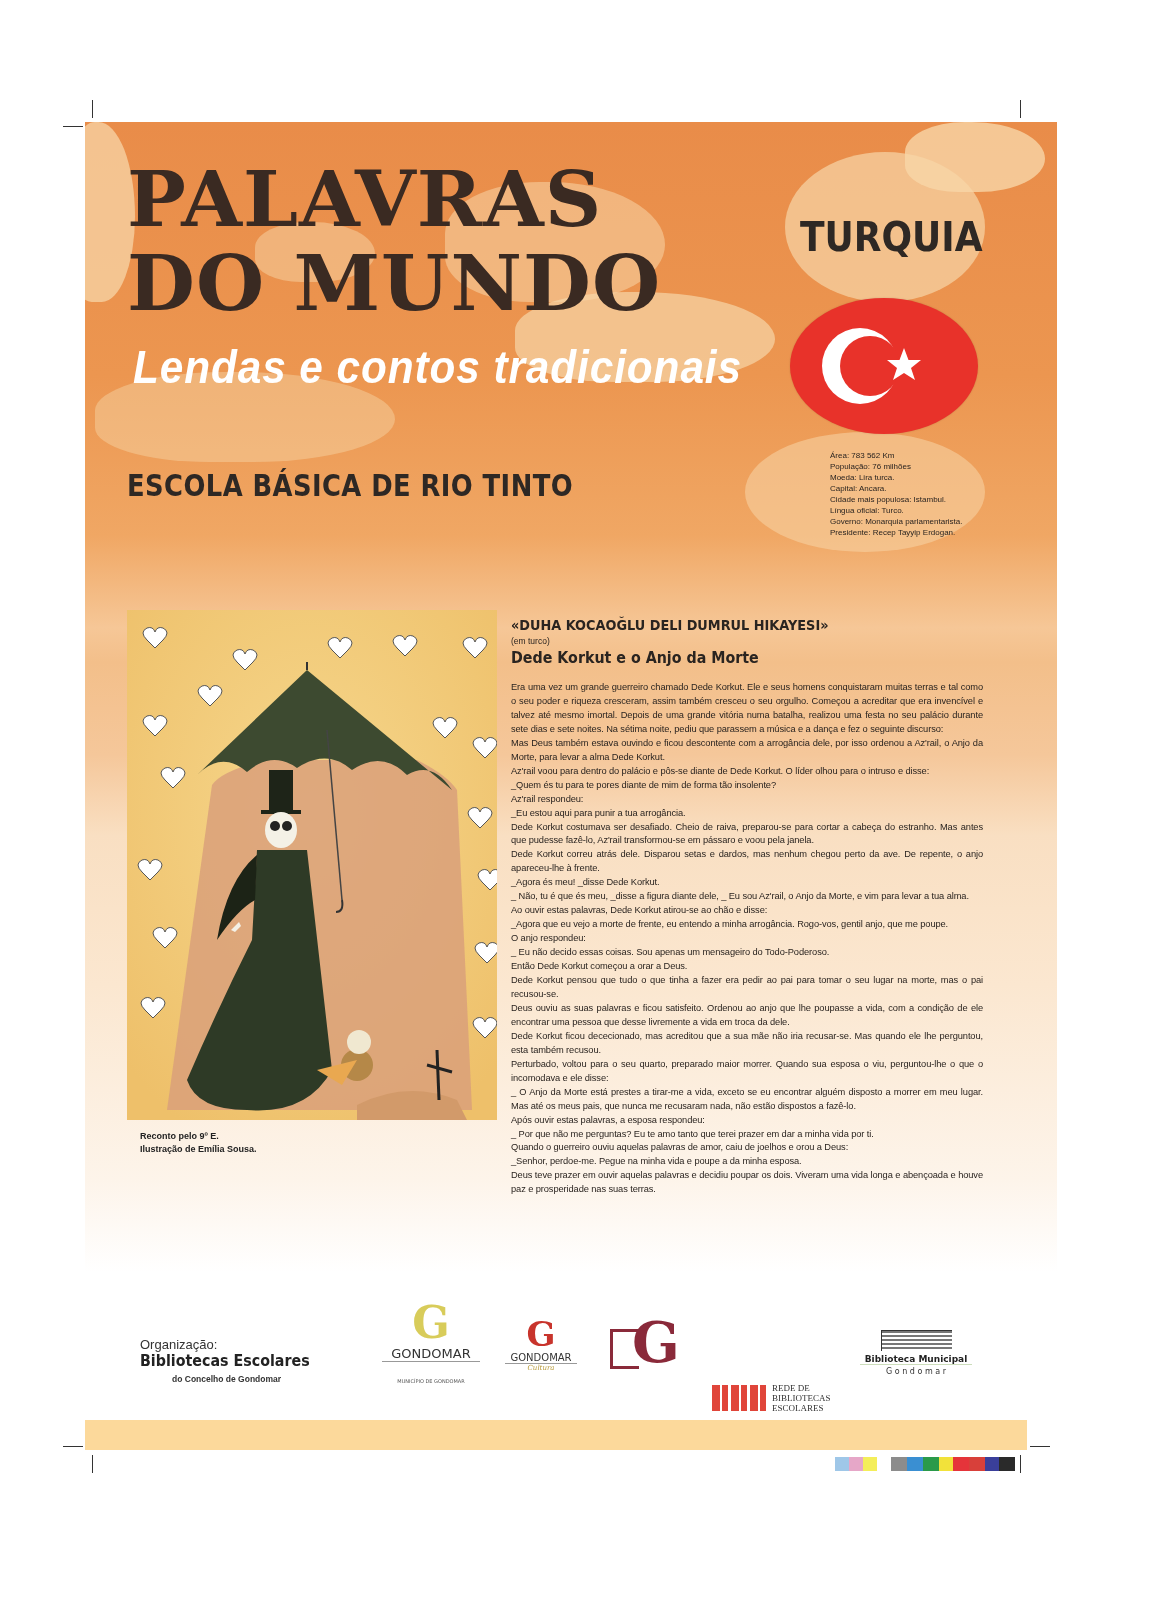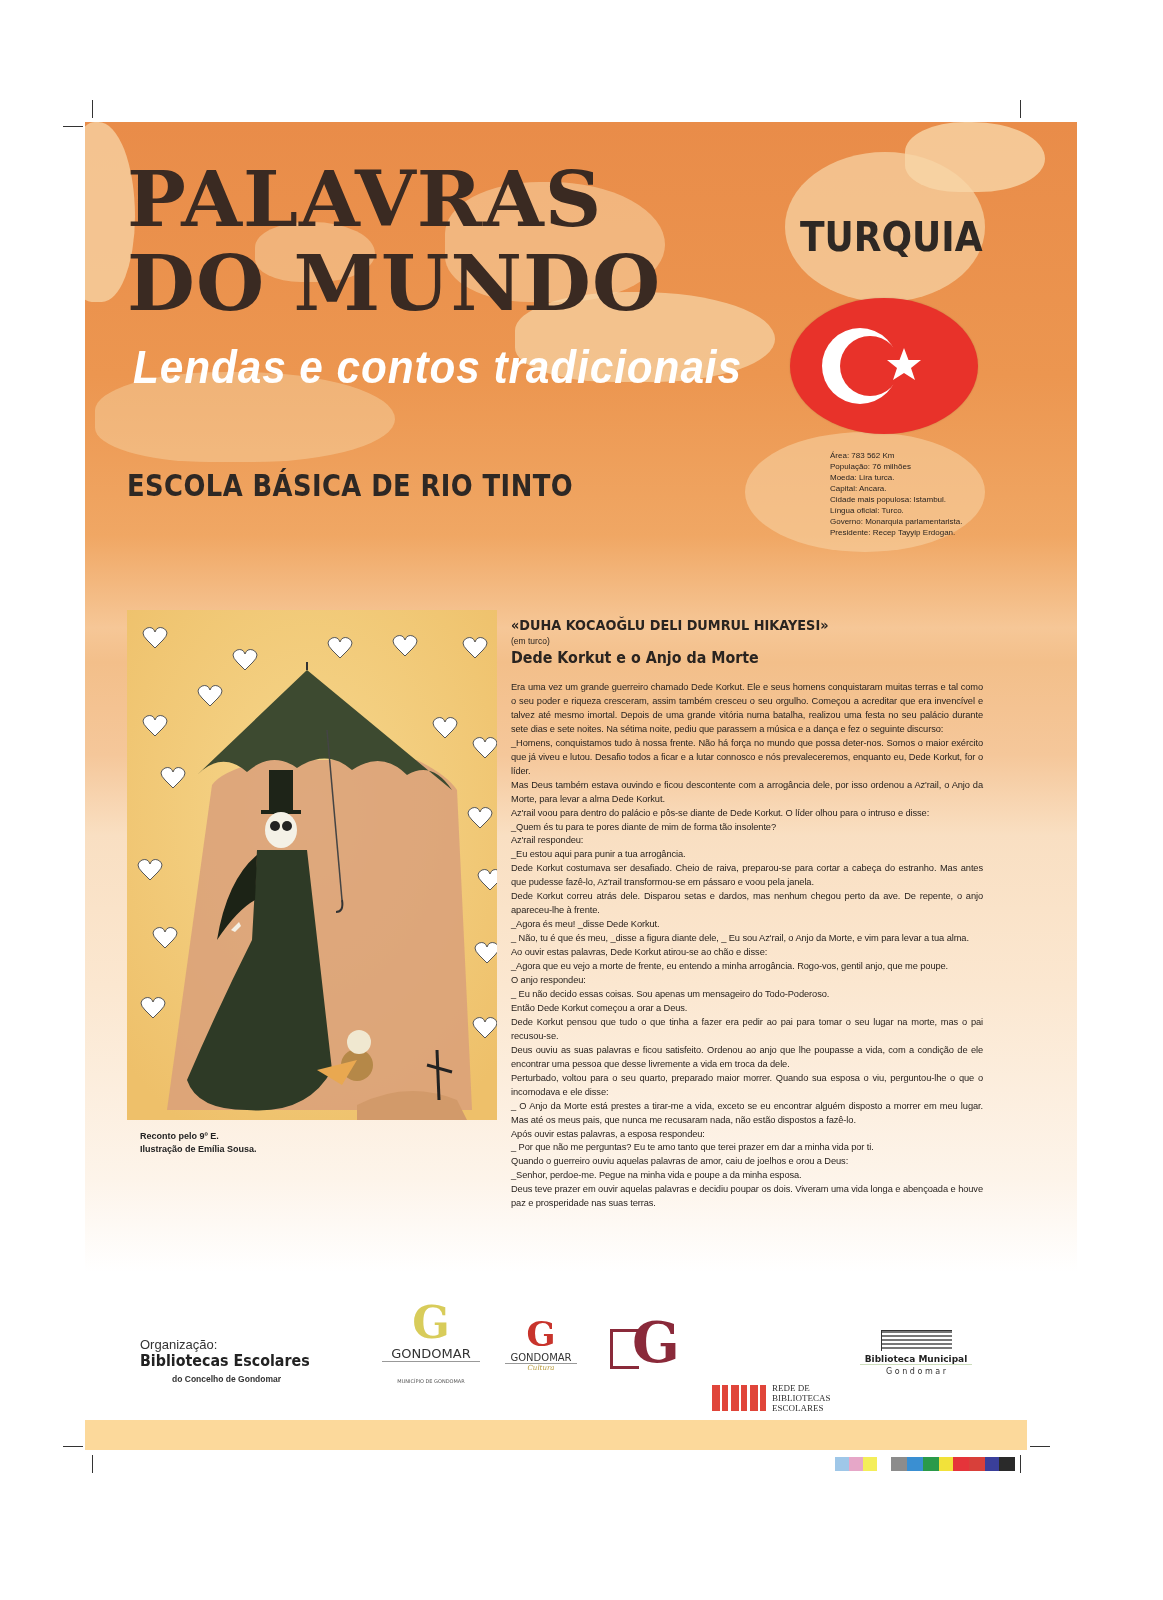--- a/index.html
+++ b/index.html
@@ -1,20 +1,20 @@
 <!DOCTYPE html>
 <html><head>
 <meta charset="utf-8">
 <style>
   html, body { margin:0; padding:0; }
   body { width:1163px; height:1600px; background:#ffffff; position:relative; overflow:hidden; font-family:"DejaVu Sans", sans-serif; }
   .crop { position:absolute; background:#333; }
   .poster { position:absolute; left:85px; top:122px; width:972px; height:1150px;
     background: linear-gradient(180deg,#e98c49 0%, #ec9650 22%, #f0a764 36%, #f6c797 44%, #f3bf8a 47%, #f5c79a 55%, #f9dfc2 62%, #fbe7d0 75%, #fdf4ea 92%, #ffffff 100%);
-    overflow:hidden;padding-left:20px; }
+    overflow:hidden; }
   .blob { position:absolute; background:#f7d6a8; opacity:.75; border-radius:45% 55% 50% 40%; }
   .title { position:absolute; left:42px; top:36px; font-family:"DejaVu Serif", serif; font-weight:bold; color:#3a2a22; font-size:76px; line-height:84px; letter-spacing:1px; transform:scaleX(1.03); transform-origin:left; }
   .subtitle { position:absolute; left:48px; top:218px; font-family:"Liberation Sans", sans-serif; font-style:italic; font-weight:bold; color:#ffffff; font-size:46px; letter-spacing:1px; transform:scaleX(.92); transform-origin:left; }
   .country { position:absolute; left:715px; top:92px; font-family:"DejaVu Sans", sans-serif; font-weight:bold; font-size:40px; color:#2e2824; transform:scaleX(.9); transform-origin:left; }
   .flag { position:absolute; left:705px; top:176px; width:188px; height:136px; border-radius:50%; background:#e8322a; box-shadow:0 0 2px rgba(0,0,0,.15); }
   .facts { position:absolute; left:745px; top:328px; font-family:"Liberation Sans", sans-serif; font-size:8px; line-height:11px; color:#2a2420; }
   .school { position:absolute; left:42px; top:346px; font-family:"DejaVu Sans", sans-serif; font-weight:bold; font-size:30px; color:#2e2824; transform:scaleX(.86); transform-origin:left; letter-spacing:.5px; }
   .illus { position:absolute; left:42px; top:488px; width:370px; height:510px; background:#f4cf79; overflow:hidden; }
   .caption { position:absolute; left:55px; top:1007px; font-family:"Liberation Sans", sans-serif; font-weight:bold; font-size:9px; line-height:13px; color:#222; }
   .story { position:absolute; left:426px; top:495px; width:472px; color:#2a2420; }
@@ -135,37 +135,37 @@
       <line x1="300" y1="455" x2="325" y2="462" stroke="#222" stroke-width="3"></line>
     </svg>
   </div>
 
   <div class="story">
     <div class="story-title">«DUHA KOCAOĞLU DELI DUMRUL HIKAYESI»</div>
     <div class="story-lang">(em turco)</div>
     <div class="story-sub">Dede Korkut e o Anjo da Morte</div>
     <div class="story-body">
       <p>Era uma vez um grande guerreiro chamado Dede Korkut. Ele e seus homens conquistaram muitas terras e tal como o seu poder e riqueza cresceram, assim também cresceu o seu orgulho. Começou a acreditar que era invencível e talvez até mesmo imortal. Depois de uma grande vitória numa batalha, realizou uma festa no seu palácio durante sete dias e sete noites. Na sétima noite, pediu que parassem a música e a dança e fez o seguinte discurso:</p>
-      <p>_Homens, conquistamos tudo à nossa frente. Não há força no mundo que possa deter-nos. Somos o maior exército que já viveu e lutou. Desafio todos a ficar e a lutar connosco e nós prevaleceremos, enquanto eu, Dede Korkut, for o líder.</p>
       <p>Mas Deus também estava ouvindo e ficou descontente com a arrogância dele, por isso ordenou a Az'rail, o Anjo da Morte, para  levar a alma Dede Korkut.</p>
       <p>Az'rail voou para dentro do palácio e pôs-se diante de Dede Korkut. O líder olhou para o intruso e disse:</p>
       <p>_Quem és tu para te pores diante de mim de forma tão insolente?</p>
       <p>Az'rail respondeu:</p>
       <p>_Eu estou aqui para punir a tua arrogância.</p>
       <p>Dede Korkut costumava ser desafiado. Cheio de raiva, preparou-se para cortar a cabeça do estranho. Mas antes que pudesse fazê-lo, Az'rail transformou-se em pássaro e voou pela janela.</p>
       <p>Dede Korkut correu atrás dele. Disparou setas e dardos, mas nenhum chegou perto da ave. De repente, o anjo apareceu-lhe à frente.</p>
       <p>_Agora és meu! _disse Dede Korkut.</p>
       <p>_ Não, tu é que és meu, _disse a figura diante dele, _ Eu sou Az'rail, o Anjo da Morte, e vim para levar a tua alma.</p>
       <p>Ao ouvir estas palavras, Dede Korkut atirou-se ao chão e disse:</p>
       <p>_Agora que eu vejo a morte de frente, eu entendo a minha arrogância. Rogo-vos, gentil anjo, que me poupe.</p>
       <p>O anjo respondeu:</p>
       <p>_ Eu não decido essas coisas. Sou apenas um mensageiro do Todo-Poderoso.</p>
       <p>Então Dede Korkut começou a orar a Deus.</p>
       <p>Dede Korkut pensou que tudo o que tinha a fazer era pedir ao pai para tomar o seu lugar na morte, mas o pai recusou-se.</p>
       <p>Deus ouviu as suas palavras e ficou satisfeito. Ordenou ao anjo que lhe poupasse a vida, com a condição de ele encontrar uma pessoa que desse livremente a vida em troca da dele.</p>
+      <p>Dede Korkut ficou dececionado, mas acreditou que a sua mãe não iria recusar-se. Mas quando ele lhe perguntou, esta também recusou.</p>
       <p>Perturbado, voltou para o seu quarto, preparado maior morrer. Quando sua esposa o viu, perguntou-lhe o que o incomodava e ele disse:</p>
       <p>_ O Anjo da Morte está prestes a tirar-me a vida, exceto se eu encontrar alguém disposto a morrer em meu lugar. Mas até os meus pais, que nunca me recusaram nada, não estão dispostos a fazê-lo.</p>
       <p>Após ouvir estas palavras, a esposa respondeu:</p>
       <p>_ Por que não me perguntas? Eu te amo tanto que terei prazer em dar a minha vida por ti.</p>
       <p>Quando o guerreiro ouviu aquelas palavras de amor, caiu de joelhos e orou a Deus:</p>
       <p>_Senhor, perdoe-me. Pegue na minha vida e poupe a da minha esposa.</p>
       <p>Deus teve prazer em ouvir aquelas palavras e  decidiu poupar os dois. Viveram uma vida longa e abençoada e houve paz e prosperidade nas suas terras.</p>
     </div>
   </div>
 </div>

